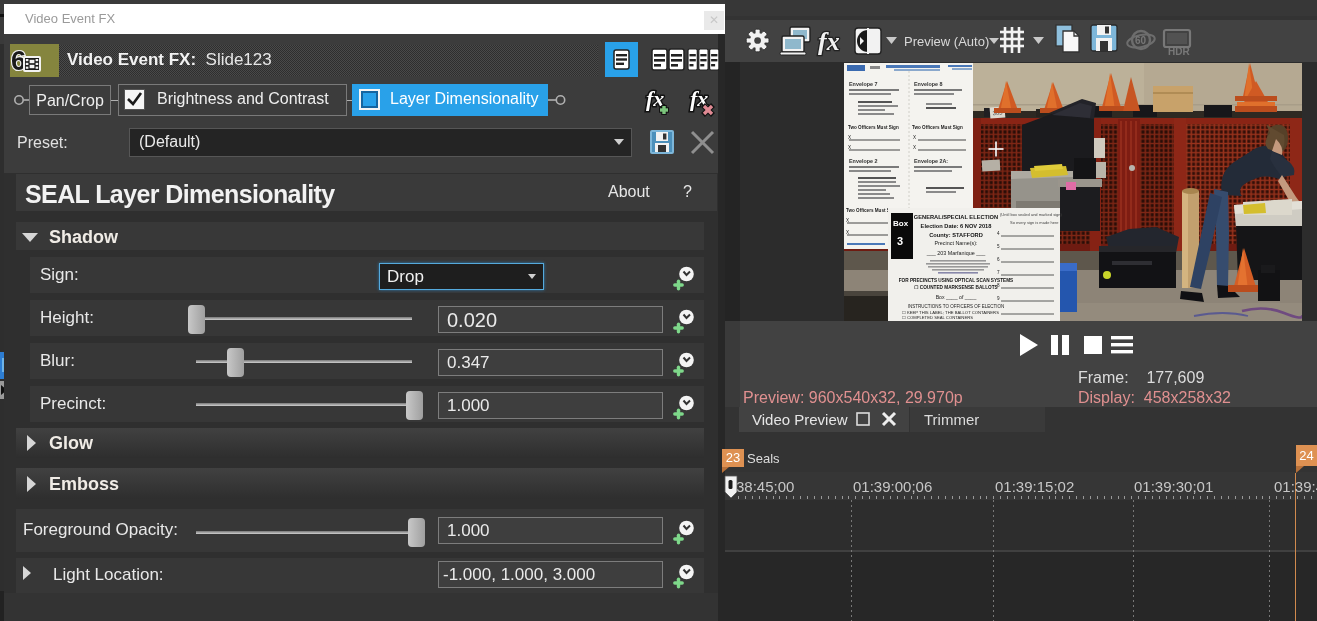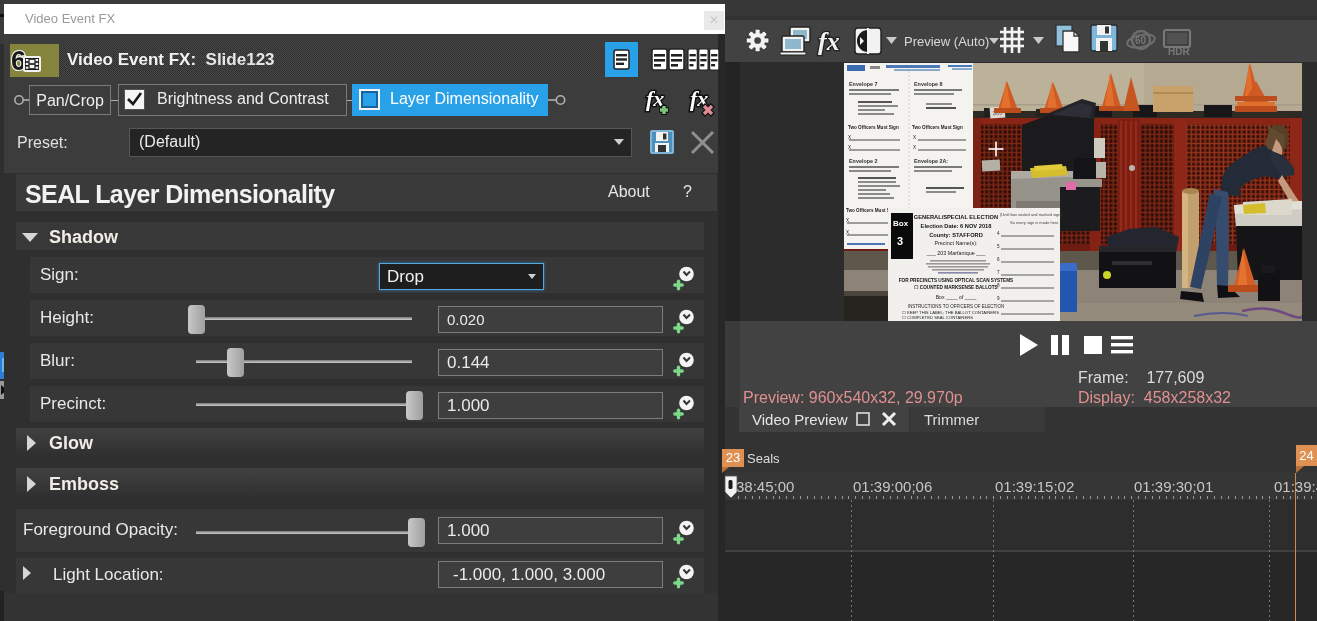--- a/index.html
+++ b/index.html
@@ -40,21 +40,21 @@
         <rect x="15.8" y="18.8" width="2.6" height="2.2"></rect>
         <rect x="15.8" y="22.6" width="2.6" height="2.2"></rect>
     <rect x="25.6" y="15" width="2.6" height="2.2"></rect>
         <rect x="25.6" y="18.8" width="2.6" height="2.2"></rect>
         <rect x="25.6" y="22.6" width="2.6" height="2.2"></rect>
     <rect x="19.6" y="15.8" width="4.8" height="3.4"></rect>
         <rect x="19.6" y="20.8" width="4.8" height="3.4"></rect>
   </g>
 </svg>
 <div class="abs" style="left:59px;top:45px;width:539px;height:31px;background:repeating-conic-gradient(#4a4a4a 0% 25%, #2e2e2e 0% 50%);background-size:2px 2px;"></div>
-<div class="abs txt" style="left:67px;top:50px;font-size:17px;font-weight:bold;color:#f2f2f2;">Video Event FX:&nbsp; <span style="font-weight:bold;color:#e6e6e6;">Slide123</span></div>
+<div class="abs txt" style="left:67px;top:50px;font-size:17px;font-weight:bold;color:#f2f2f2;">Video Event FX:&nbsp; <span style="font-weight:normal;color:#e6e6e6;">Slide123</span></div>
 
 <div class="abs" style="left:605px;top:42px;width:33px;height:35px;background:#29a1e9;"></div>
 <svg class="abs" style="left:605px;top:42px;" width="33" height="35">
   <rect x="9" y="8" width="15" height="19" rx="2" fill="#fff" stroke="#222" stroke-width="1.5"></rect>
   <rect x="11" y="12" width="11" height="2.4" fill="#222"></rect>
       <rect x="11" y="16.3" width="11" height="2.4" fill="#222"></rect>
       <rect x="11" y="20.6" width="8" height="2.4" fill="#222"></rect>
 </svg>
 <svg class="abs" style="left:650px;top:46px;" width="40" height="28">
   <g>
@@ -163,22 +163,22 @@
 <div class="abs" style="left:30px;top:386px;width:674px;height:36px;background:#373737;"></div>
 <div class="abs txt" style="left:40px;top:265px;font-size:17px;color:#e8e8e8;">Sign:</div>
 <div class="abs txt" style="left:40px;top:308px;font-size:17px;color:#e8e8e8;">Height:</div>
 <div class="abs txt" style="left:40px;top:351px;font-size:17px;color:#e8e8e8;">Blur:</div>
 <div class="abs txt" style="left:40px;top:394px;font-size:17px;color:#e8e8e8;">Precinct:</div>
 
 <div class="abs" style="left:379px;top:263px;width:165px;height:27px;background:#1e1e1e;border:1px solid #55aadd;box-shadow:0 0 3px #2a7ab0;"></div>
 <div class="abs txt" style="left:387px;top:267px;font-size:17px;color:#f0f0f0;">Drop</div>
 <div class="abs" style="left:528px;top:274px;width:0;height:0;border-left:4.5px solid transparent;border-right:4.5px solid transparent;border-top:5.5px solid #cfcfcf;"></div>
 
-<div class="abs" style="left:438px;top:306px;width:225px;height:27px;background:#3e3e3e;border:1px solid #7d7d7d;color:#eaeaea;font-size:15px;line-height:26px;padding-left:8px;">0.020</div>
-<div class="abs" style="left:438px;top:349px;width:225px;height:27px;background:#3e3e3e;border:1px solid #7d7d7d;color:#eaeaea;font-size:17px;line-height:26px;padding-left:8px;">0.144</div>
+<div class="abs" style="left:438px;top:306px;width:225px;height:27px;background:#3e3e3e;border:1px solid #7d7d7d;color:#eaeaea;font-size:20px;line-height:26px;padding-left:8px;">0.020</div>
+<div class="abs" style="left:438px;top:349px;width:225px;height:27px;background:#3e3e3e;border:1px solid #7d7d7d;color:#eaeaea;font-size:17px;line-height:26px;padding-left:8px;">0.347</div>
 <div class="abs" style="left:438px;top:392px;width:225px;height:27px;background:#3e3e3e;border:1px solid #7d7d7d;color:#eaeaea;font-size:17px;line-height:26px;padding-left:8px;">1.000</div>
 
 <div class="abs" style="left:196px;top:317px;width:216px;height:3px;background:linear-gradient(#777,#d0d0d0);"></div>
 <div class="abs" style="left:188px;top:305px;width:17px;height:29px;background:linear-gradient(90deg,#c8c8c8,#9f9f9f);border-radius:4px;"></div>
 <div class="abs" style="left:196px;top:360px;width:216px;height:3px;background:linear-gradient(#777,#d0d0d0);"></div>
 <div class="abs" style="left:227px;top:348px;width:17px;height:29px;background:linear-gradient(90deg,#c8c8c8,#9f9f9f);border-radius:4px;"></div>
 <div class="abs" style="left:196px;top:403px;width:216px;height:3px;background:linear-gradient(#777,#d0d0d0);"></div>
 <div class="abs" style="left:406px;top:391px;width:17px;height:29px;background:linear-gradient(90deg,#c8c8c8,#9f9f9f);border-radius:4px;"></div>
 
 <div class="abs" style="left:16px;top:428px;width:688px;height:30px;background:linear-gradient(#414141,#2e2e2e);"></div>
@@ -190,21 +190,21 @@
 
 <div class="abs" style="left:16px;top:509px;width:688px;height:43px;background:#373737;"></div>
 <div class="abs txt" style="left:23px;top:520px;font-size:17px;color:#e8e8e8;">Foreground Opacity:</div>
 <div class="abs" style="left:196px;top:531px;width:216px;height:3px;background:linear-gradient(#777,#d0d0d0);"></div>
 <div class="abs" style="left:408px;top:518px;width:17px;height:29px;background:linear-gradient(90deg,#c8c8c8,#9f9f9f);border-radius:4px;"></div>
 <div class="abs" style="left:438px;top:517px;width:225px;height:27px;background:#3e3e3e;border:1px solid #7d7d7d;color:#eaeaea;font-size:17px;line-height:26px;padding-left:8px;">1.000</div>
 
 <div class="abs" style="left:16px;top:558px;width:688px;height:35px;background:#373737;"></div>
 <div class="abs" style="left:23px;top:566px;width:0;height:0;border-top:7px solid transparent;border-bottom:7px solid transparent;border-left:8px solid #d6d6d6;"></div>
 <div class="abs txt" style="left:53px;top:565px;font-size:17px;color:#e8e8e8;">Light Location:</div>
-<div class="abs" style="left:438px;top:561px;width:225px;height:27px;background:#3e3e3e;border:1px solid #7d7d7d;color:#eaeaea;font-size:17px;line-height:26px;padding-left:14px;">-1.000, 1.000, 3.000</div>
+<div class="abs" style="left:438px;top:561px;width:225px;height:27px;background:#3e3e3e;border:1px solid #7d7d7d;color:#eaeaea;font-size:17px;line-height:26px;padding-left:4px;">-1.000, 1.000, 3.000</div>
 
 <div class="abs" style="left:4px;top:593px;width:714px;height:28px;background:#333333;"></div>
 
 <div id="clocks">
       <svg class="abs" style="left:673px;top:264px;" width="24" height="30">
   <circle cx="13.5" cy="10" r="7.3" fill="#f4f4f4"></circle>
   <path d="M10.5 7.5 L13.5 11 L17 7.5" stroke="#333" stroke-width="2" fill="none"></path>
   <g stroke="#7ed88a" stroke-width="3.4" stroke-linecap="round">
   <line x1="1.8" y1="21" x2="9.2" y2="21"></line>
           <line x1="5.5" y1="17.3" x2="5.5" y2="24.7"></line>

